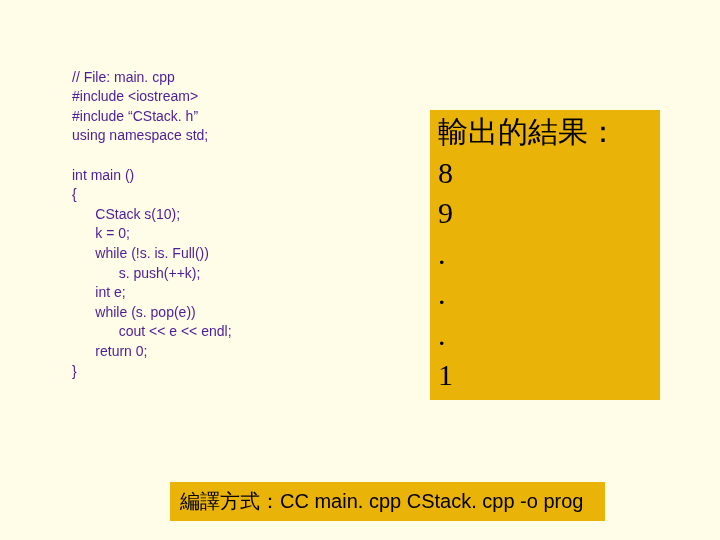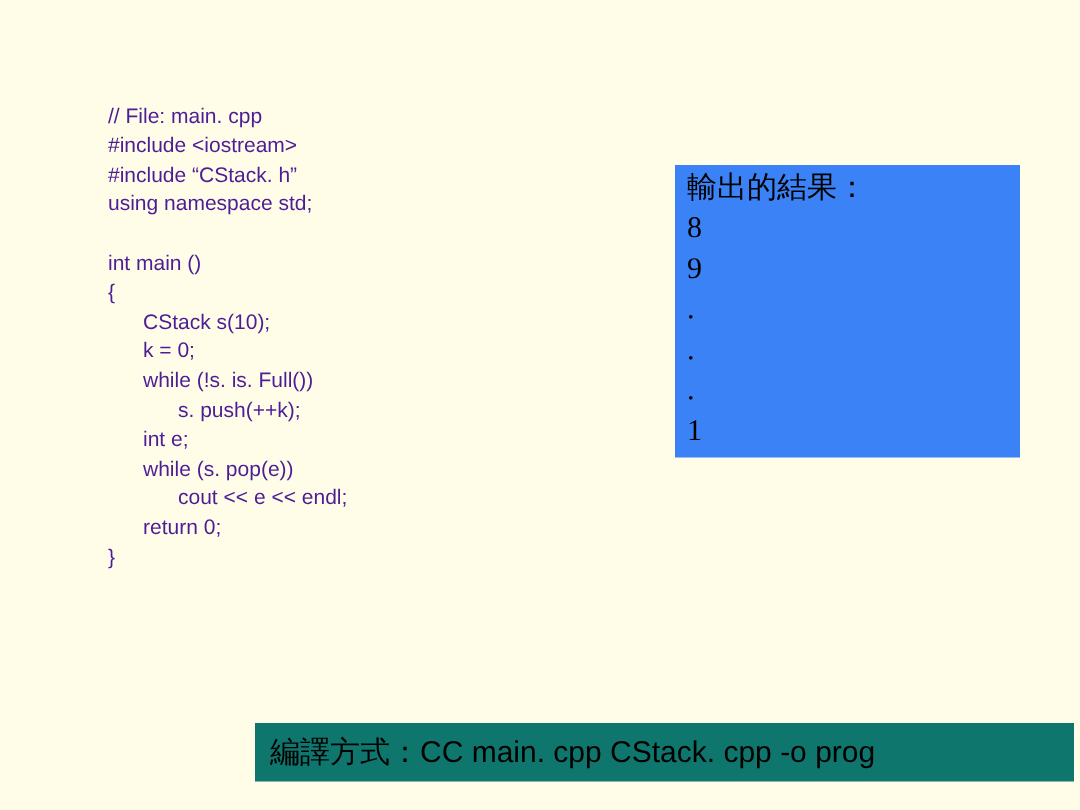--- a/index.html
+++ b/index.html
@@ -17,34 +17,33 @@
     font-size: 14px;
     line-height: 1.4;
     color: #4c1d95;
     white-space: pre;
   }
   .output-box {
     position: absolute;
     left: 430px;
     top: 110px;
     width: 230px;
-    background: #3b82f6;
+    background: #eab308;
     padding: 2px 8px 4px 8px;
     font-family: "Times New Roman", "PMingLiU", serif;
-    font-size: 20px;
+    font-size: 30px;
     line-height: 1.35;
     color: #000;
-    margin-left: 20px;
   }
   .compile-bar {
     position: absolute;
     left: 170px;
     top: 482px;
-    width: 546px;
-    background: #0f766e;
+    width: 435px;
+    background: #eab308;
     padding: 6px 10px;
     font-size: 20px;
     font-family: Arial, "Microsoft JhengHei", sans-serif;
     color: #000;
   }
 </style>
 </head>
 <body>
 
 <div class="code-block">

